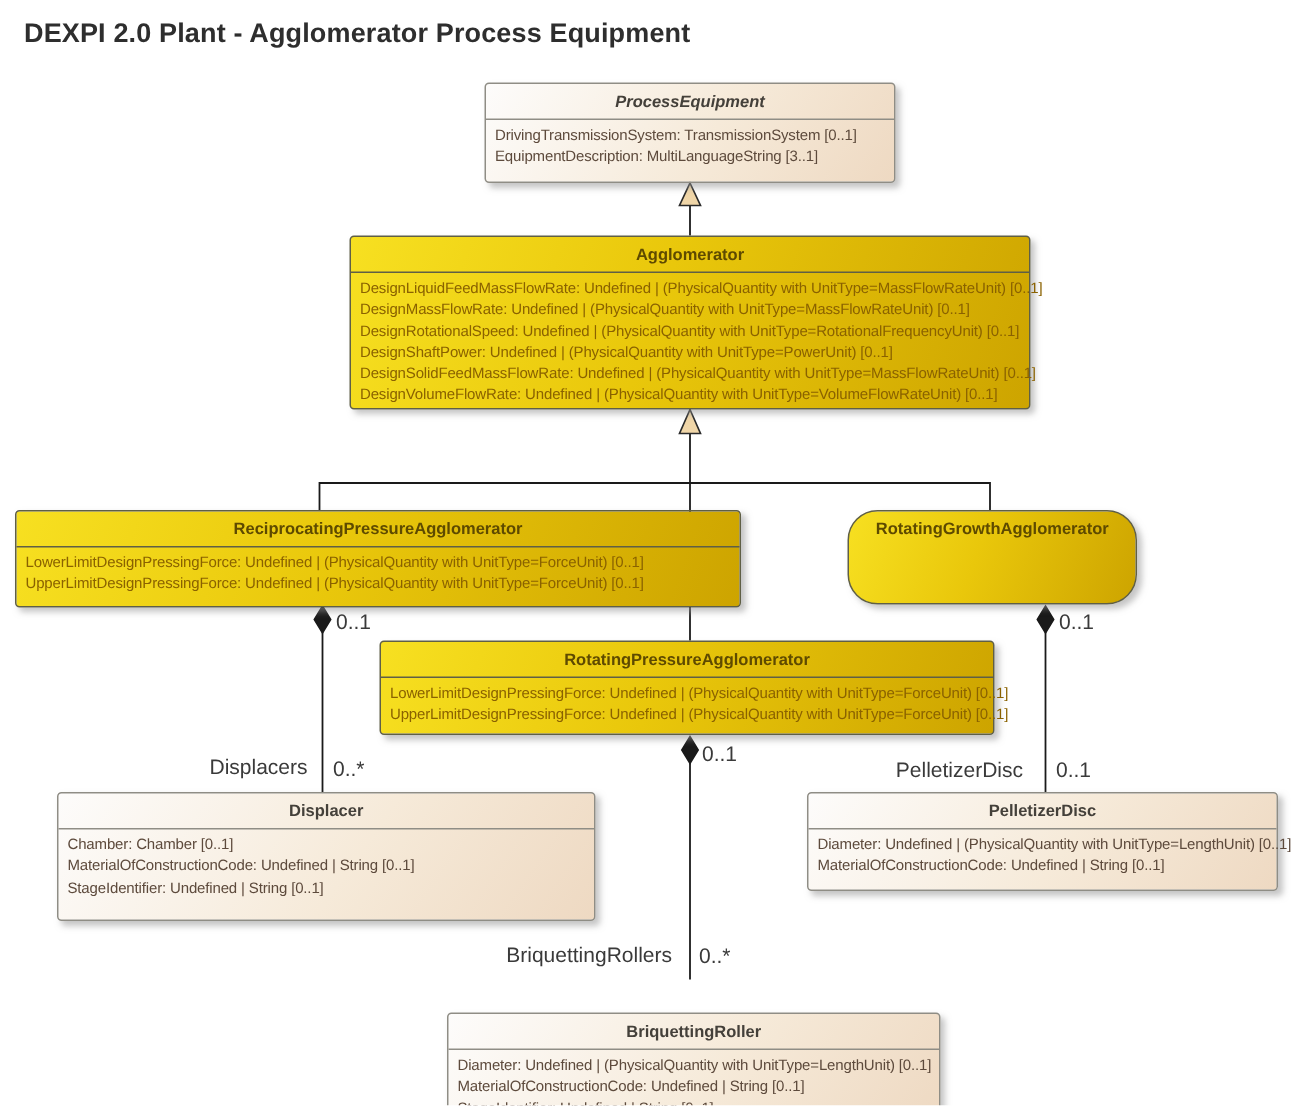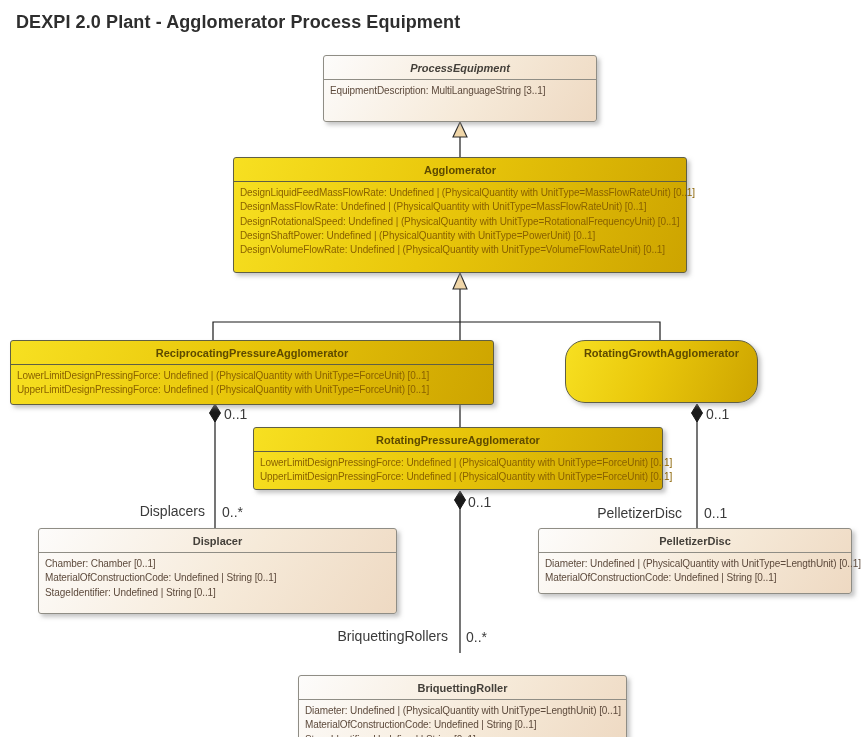--- a/index.html
+++ b/index.html
@@ -73,31 +73,33 @@
 
     <g>
       <line class="edge-line" x1="697" y1="420" x2="697" y2="528"></line>
       <polygon class="diamond" points="697,404 702.5,413 697,422 691.5,413"></polygon>
     </g>
   </svg>
 
   <div class="uml-class beige" style="left:323px;top:55px;width:274px;height:67px;">
     <div class="uml-title italic">ProcessEquipment</div>
     <div class="uml-attrs">
+        <div>DrivingTransmissionSystem: TransmissionSystem [0..1]</div>
         <div>EquipmentDescription: MultiLanguageString [3..1]</div>
       </div>
   </div>
 
   <div class="uml-class gold" style="left:233px;top:157px;width:454px;height:116px;">
     <div class="uml-title">Agglomerator</div>
     <div class="uml-attrs">
         <div>DesignLiquidFeedMassFlowRate: Undefined | (PhysicalQuantity with UnitType=MassFlowRateUnit) [0..1]</div>
         <div>DesignMassFlowRate: Undefined | (PhysicalQuantity with UnitType=MassFlowRateUnit) [0..1]</div>
         <div>DesignRotationalSpeed: Undefined | (PhysicalQuantity with UnitType=RotationalFrequencyUnit) [0..1]</div>
         <div>DesignShaftPower: Undefined | (PhysicalQuantity with UnitType=PowerUnit) [0..1]</div>
+        <div>DesignSolidFeedMassFlowRate: Undefined | (PhysicalQuantity with UnitType=MassFlowRateUnit) [0..1]</div>
         <div>DesignVolumeFlowRate: Undefined | (PhysicalQuantity with UnitType=VolumeFlowRateUnit) [0..1]</div>
       </div>
   </div>
 
   <div class="uml-class gold" style="left:10px;top:340px;width:484px;height:65px;">
     <div class="uml-title">ReciprocatingPressureAgglomerator</div>
     <div class="uml-attrs">
         <div>LowerLimitDesignPressingForce: Undefined | (PhysicalQuantity with UnitType=ForceUnit) [0..1]</div>
         <div>UpperLimitDesignPressingForce: Undefined | (PhysicalQuantity with UnitType=ForceUnit) [0..1]</div>
       </div>

